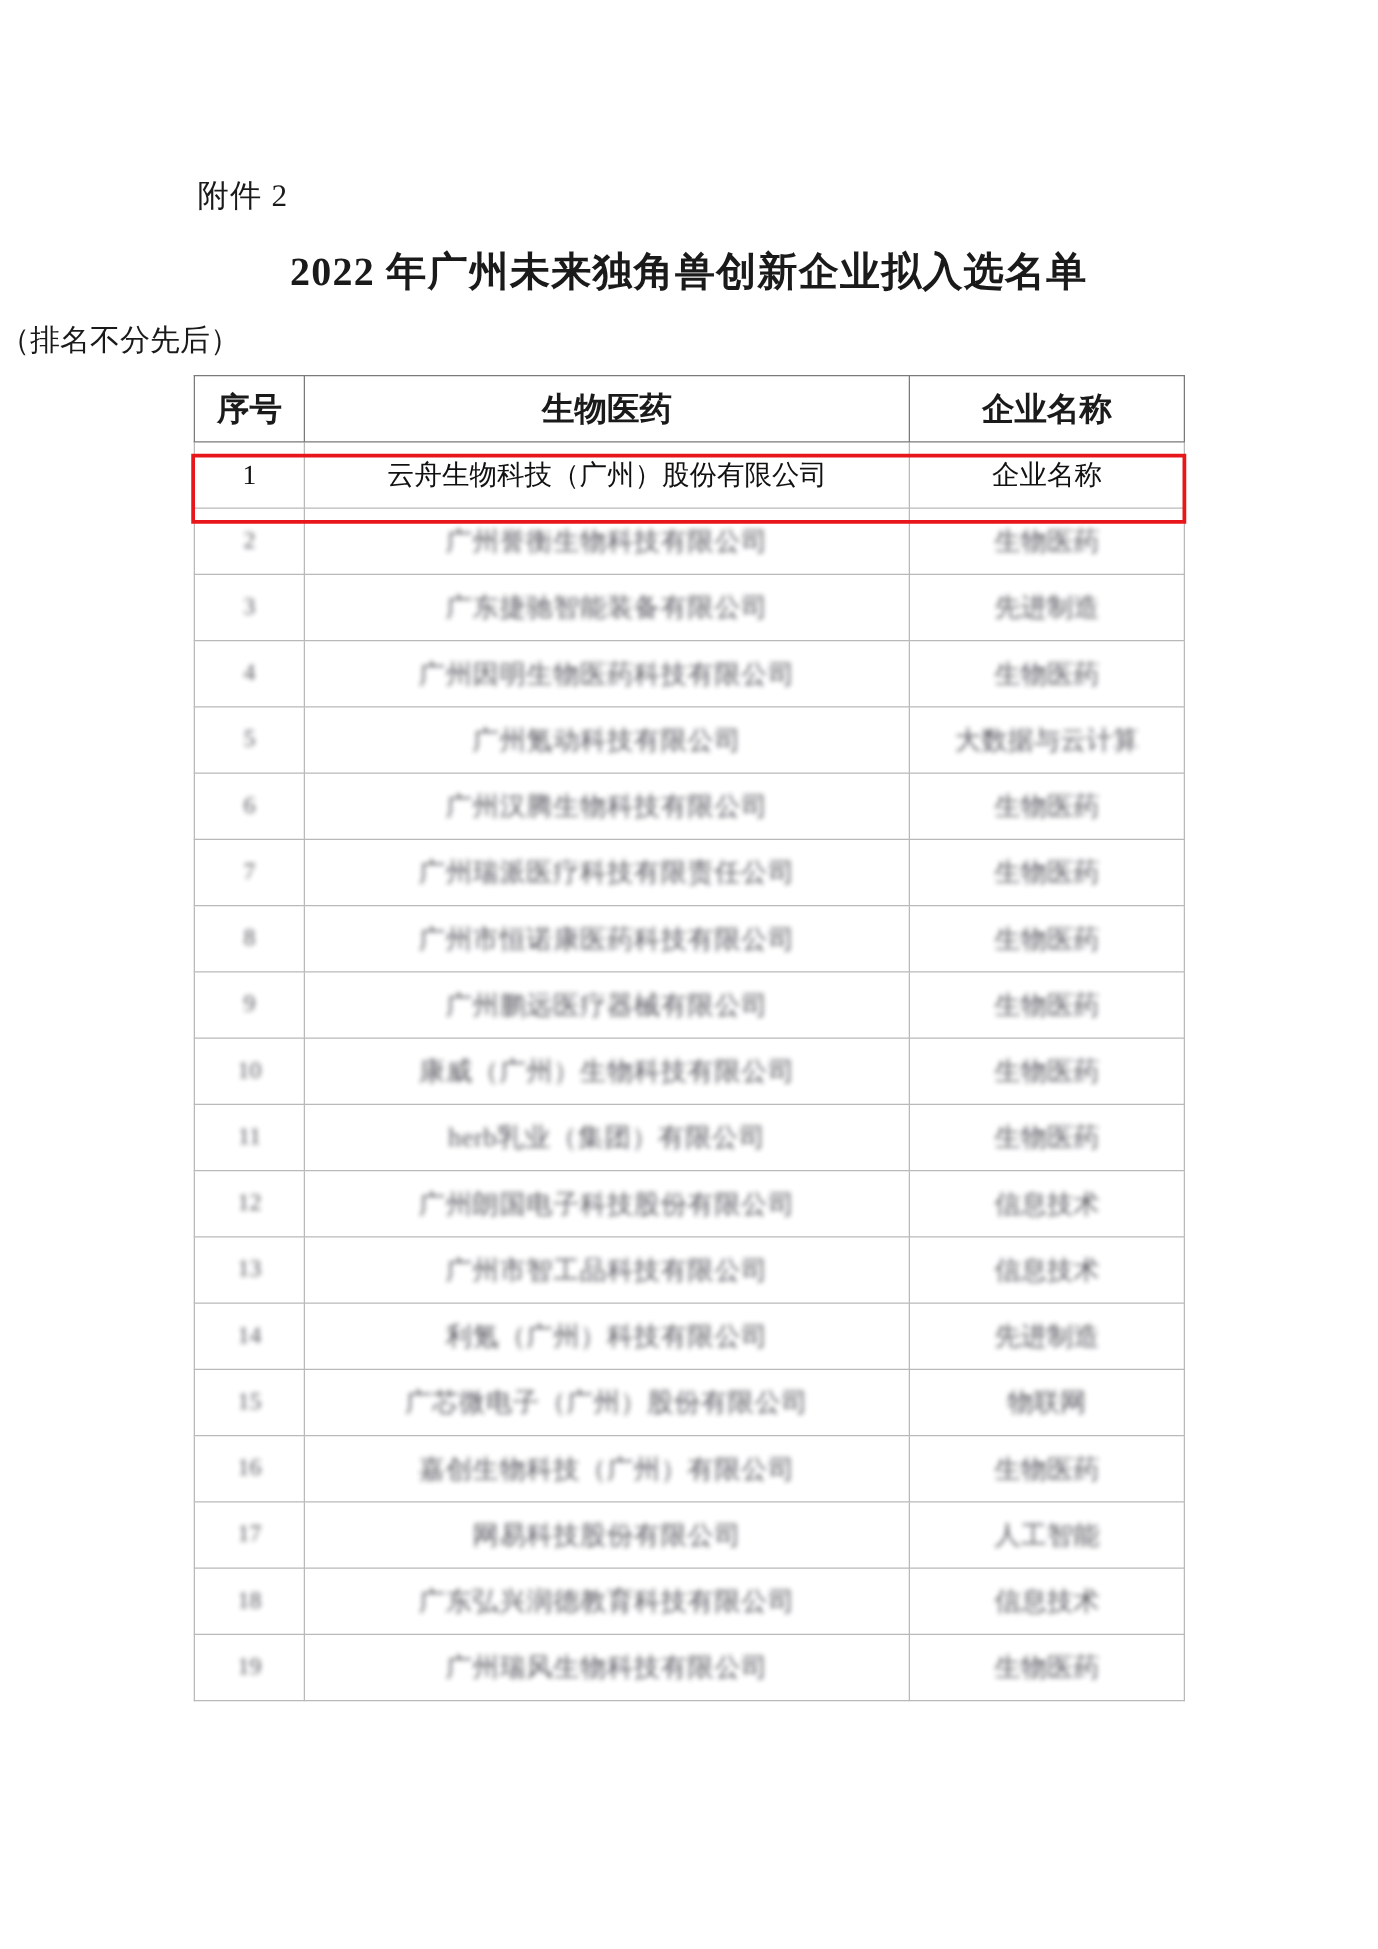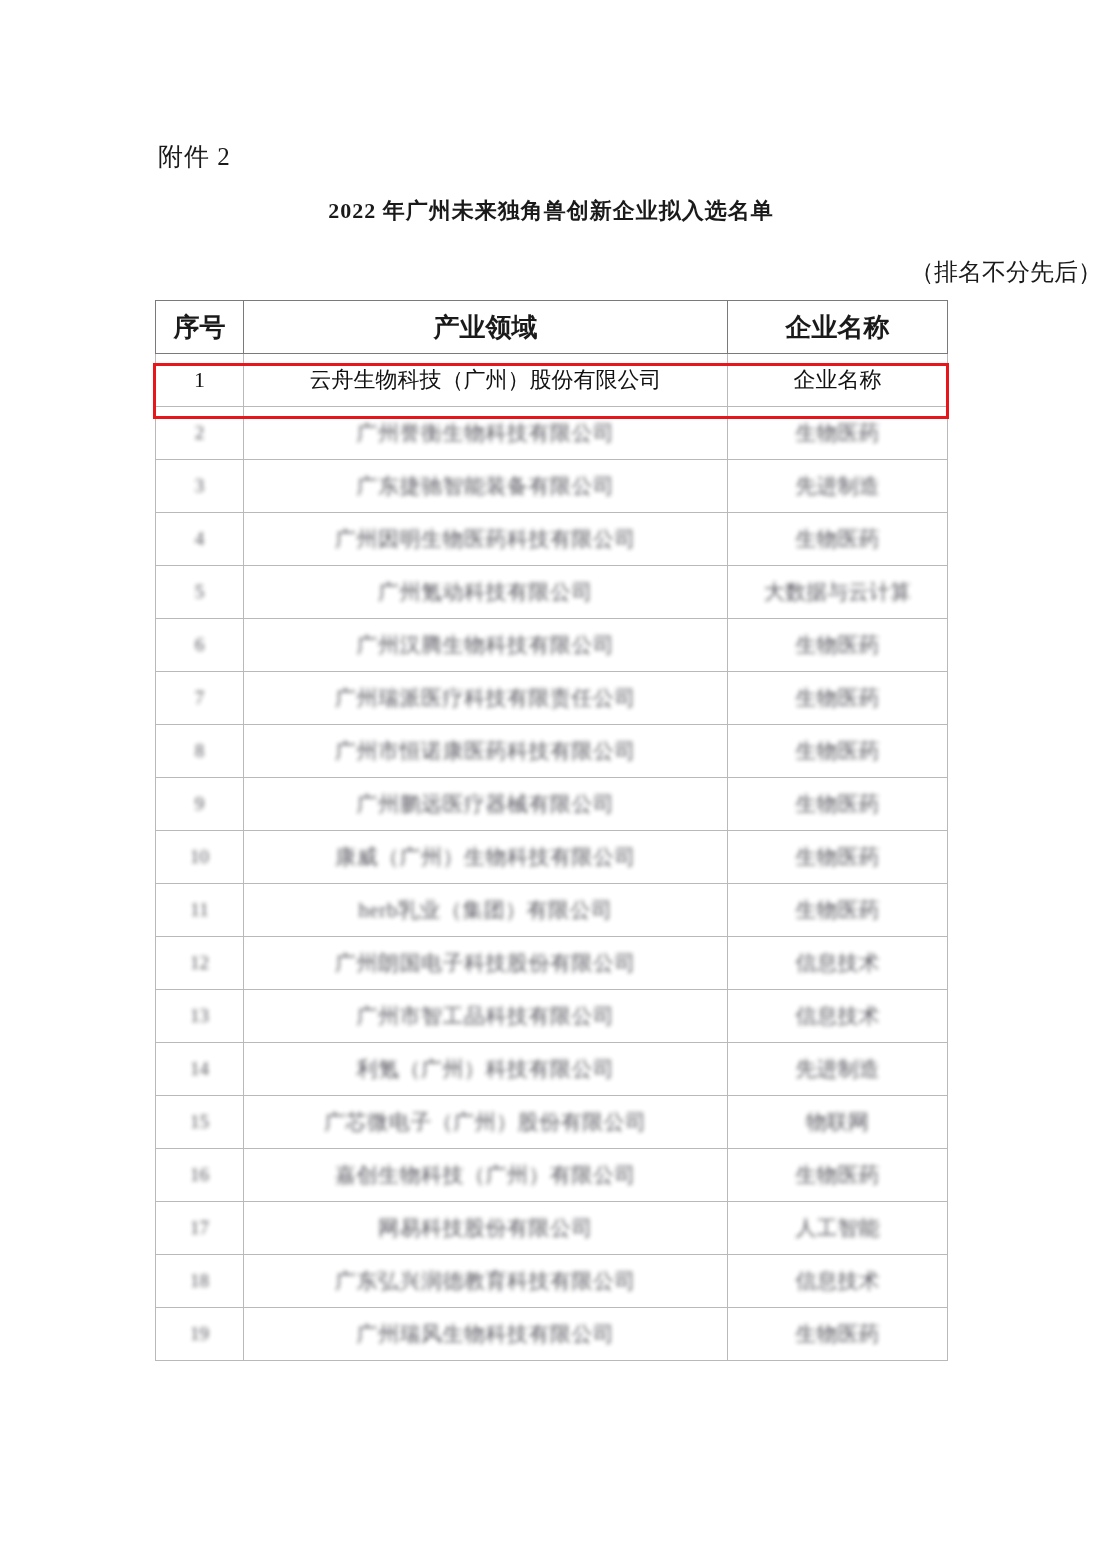--- a/index.html
+++ b/index.html
@@ -28,30 +28,30 @@
     font-size: 25px;
     font-weight: 400;
     letter-spacing: 1px;
   }
   .doc-title {
     position: absolute;
     left: 0;
     top: 196px;
     width: 1102px;
     text-align: center;
-    font-size: 22px;
+    font-size: 32px;
     font-weight: 700;
     letter-spacing: 1px;
   }
   .doc-subtitle {
     position: absolute;
     left: 0;
     top: 256px;
     width: 1102px;
-    text-align: right;
+    text-align: left;
     font-size: 24px;
     font-weight: 400;
   }
   table.list-table {
     position: absolute;
     left: 155px;
     top: 300px;
     width: 792px;
     border-collapse: collapse;
     table-layout: fixed;
@@ -128,21 +128,21 @@
 
   <table class="list-table">
     <colgroup>
       <col class="c-no">
       <col class="c-name">
       <col class="c-field">
     </colgroup>
     <thead>
       <tr>
         <th>序号</th>
-        <th>产业领域</th>
+        <th>生物医药</th>
         <th>企业名称</th>
       </tr>
     </thead>
     <tbody>
         <tr class="row-highlight">
           <td class="num">1</td>
           <td class="name name-left">云舟生物科技（广州）股份有限公司</td>
           <td class="field">企业名称</td>
         </tr>
         <tr class="row-blur">

